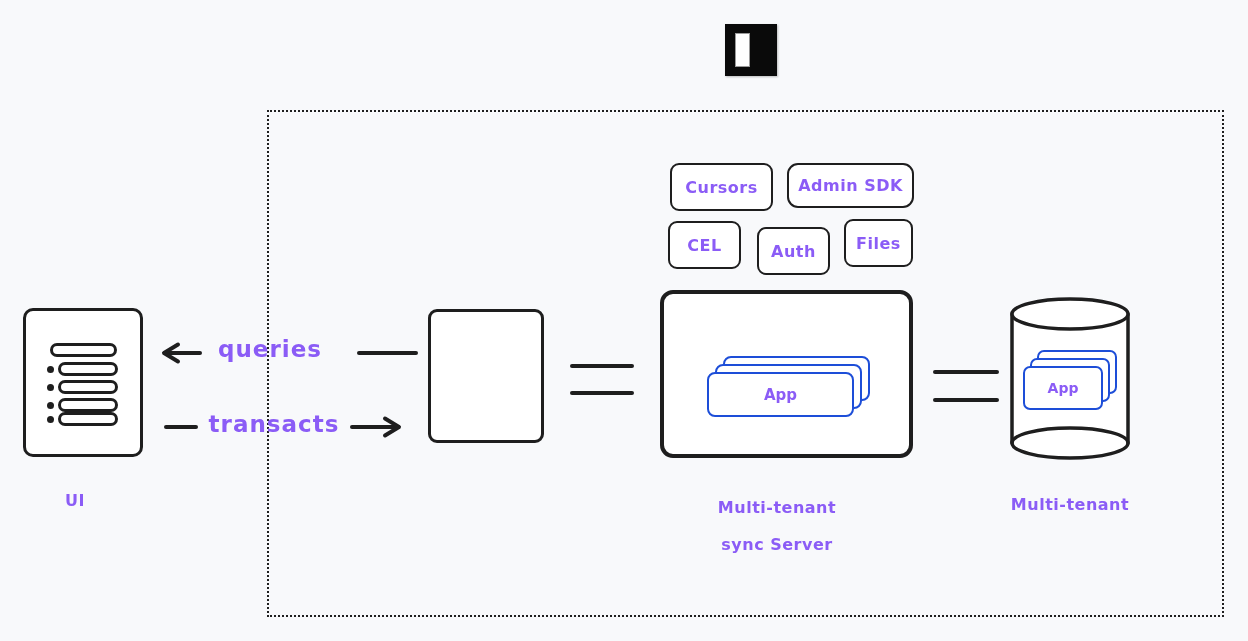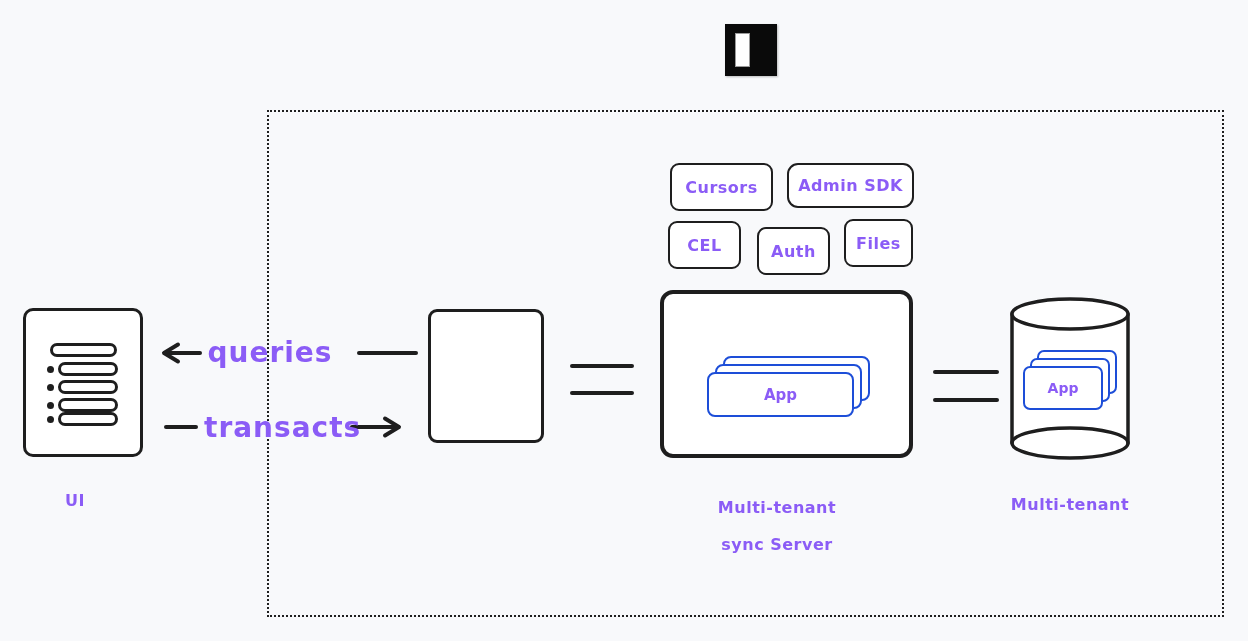--- a/index.html
+++ b/index.html
@@ -115,21 +115,21 @@
     font-weight: bold; font-size: 16px; letter-spacing: 0.5px;
     text-align: center; line-height: 37px;
   }
   .label-ui      { left: 30px;  top: 482px; width: 90px; }
   .label-sdk     { left: 407px; top: 482px; width: 160px; }
   .label-server  { left: 657px; top: 489px; width: 240px; }
   .label-db      { left: 990px; top: 486px; width: 160px; }
 
   .edge-label {
     position: absolute;
-    font-weight: bold; font-size: 28px; letter-spacing: 1px;
+    font-weight: bold; font-size: 23px; letter-spacing: 1px;
     text-align: center;
   }
   .label-queries   { left: 200px; top: 336px; width: 140px; }
   .label-transacts { left: 204px; top: 411px; width: 140px; }
 </style>
 </head>
 <body>
 
 <div id="canvas">
 

